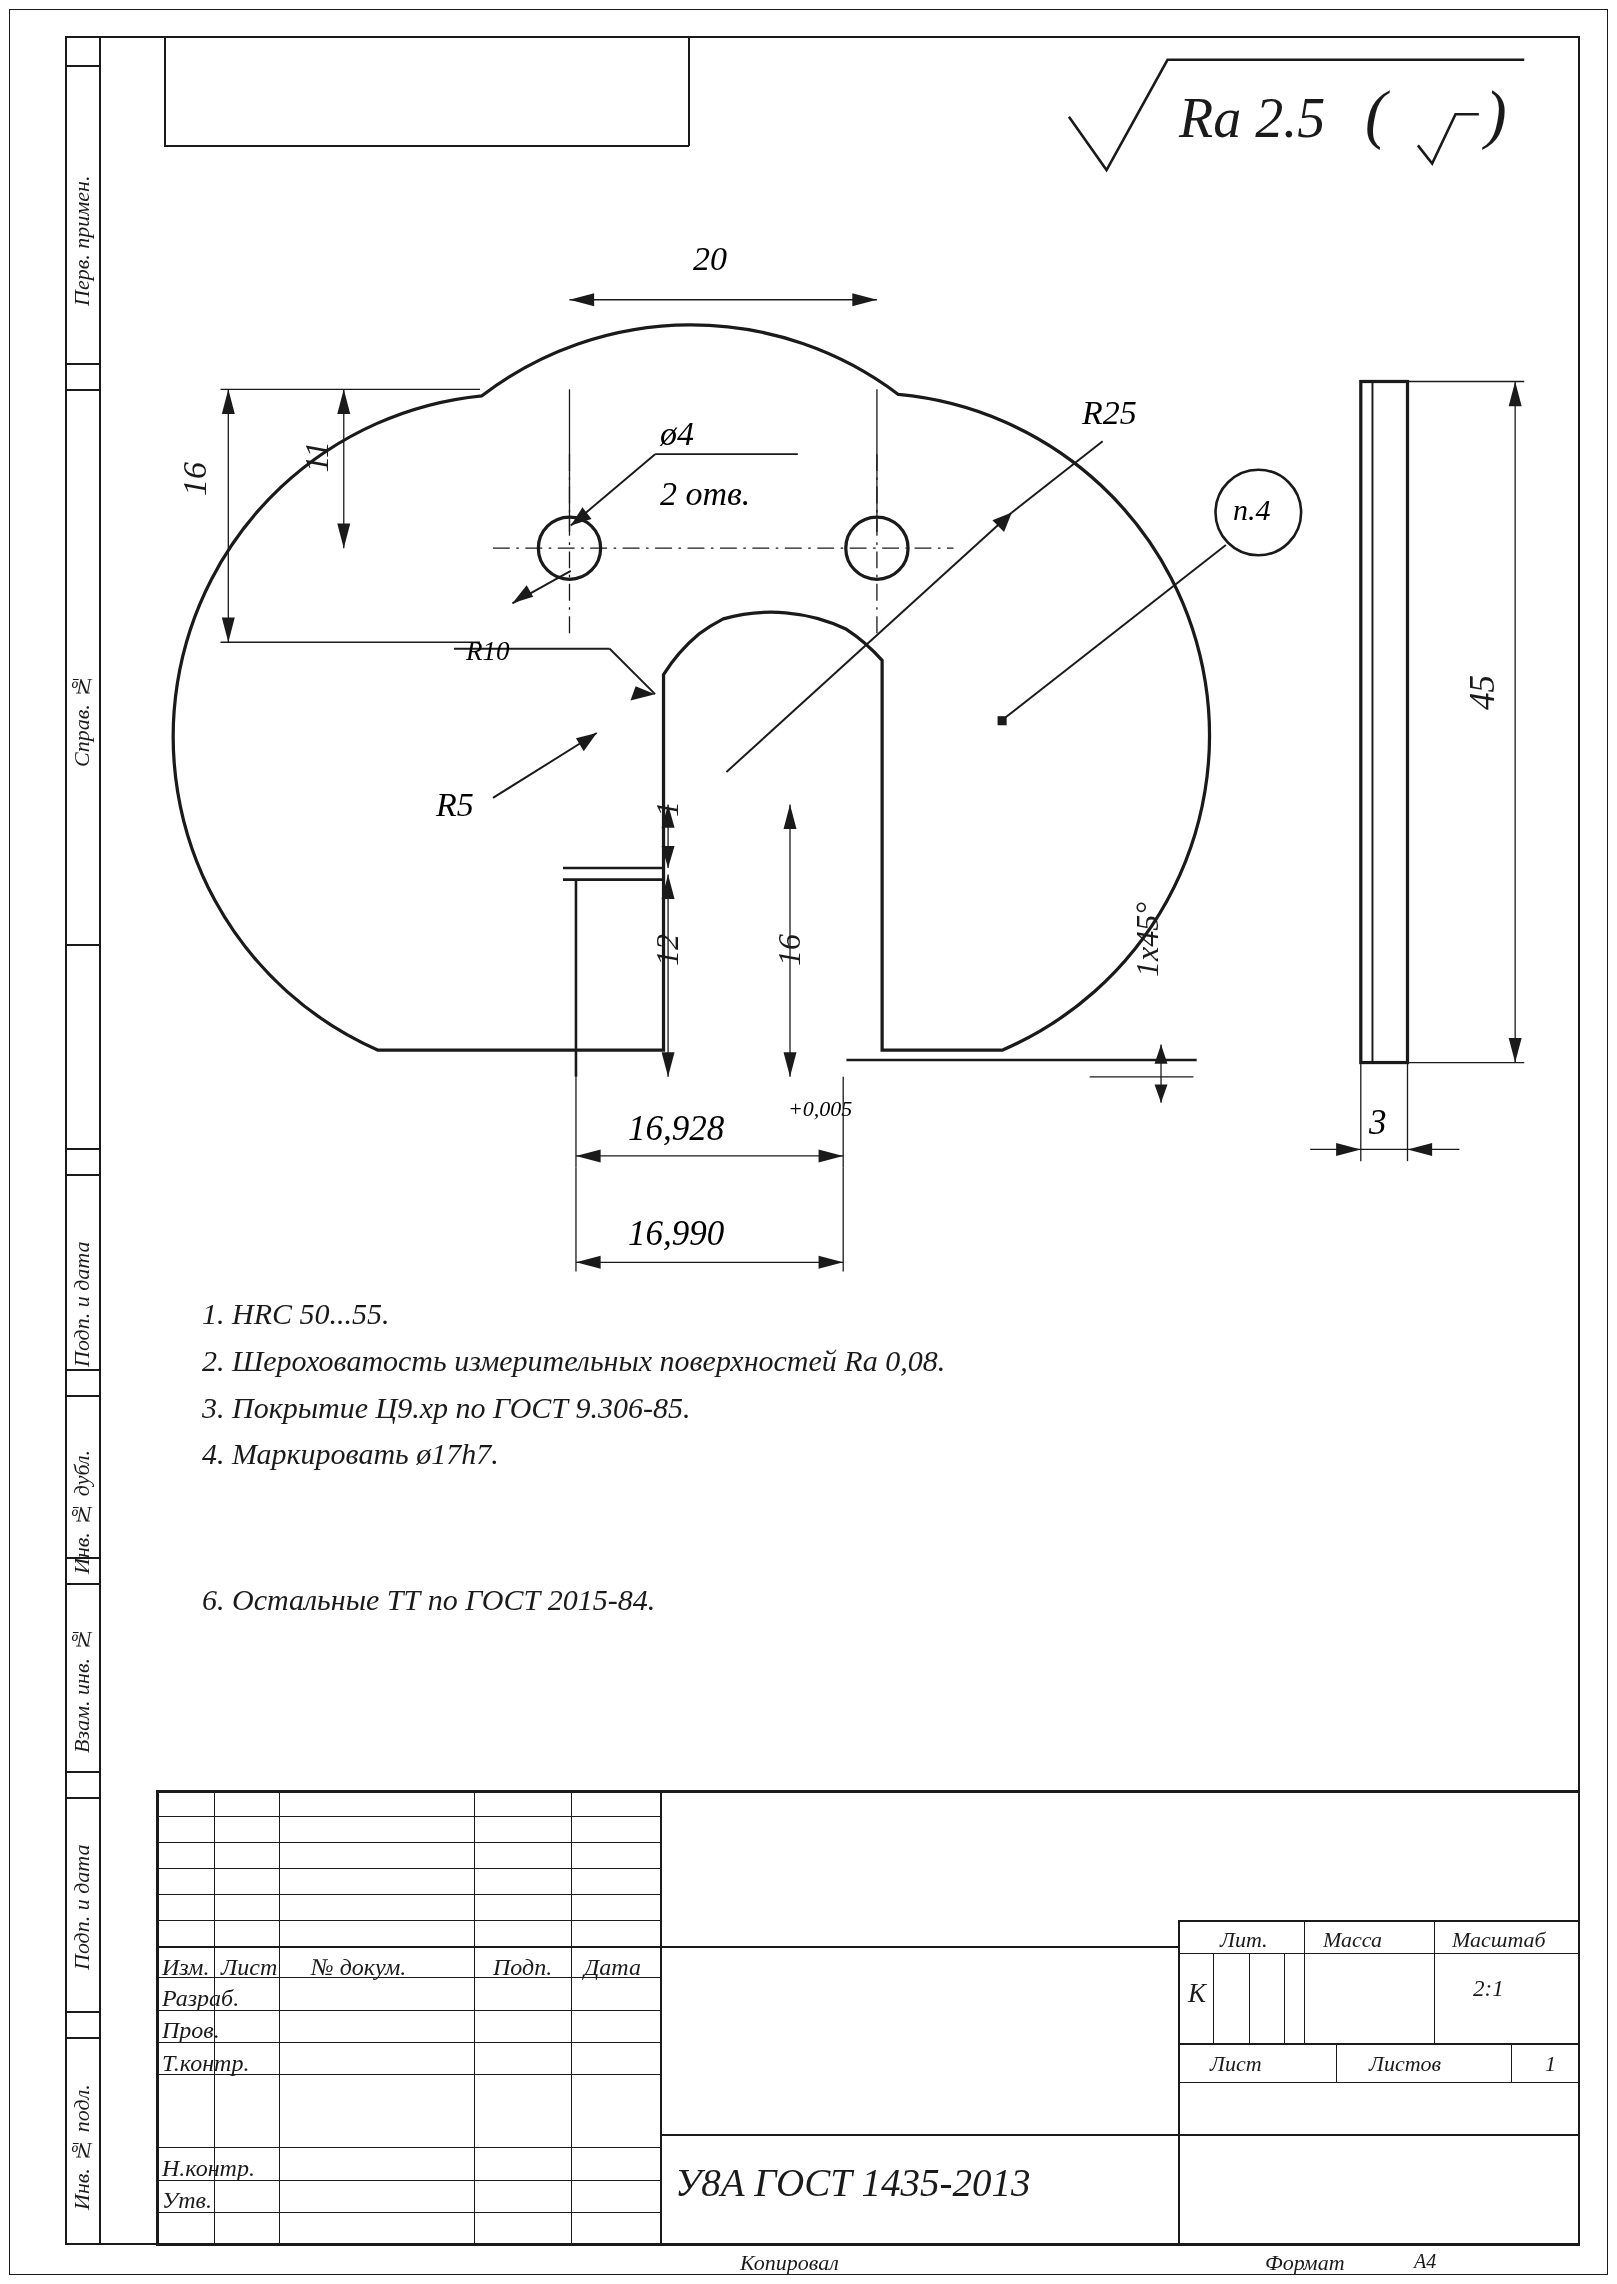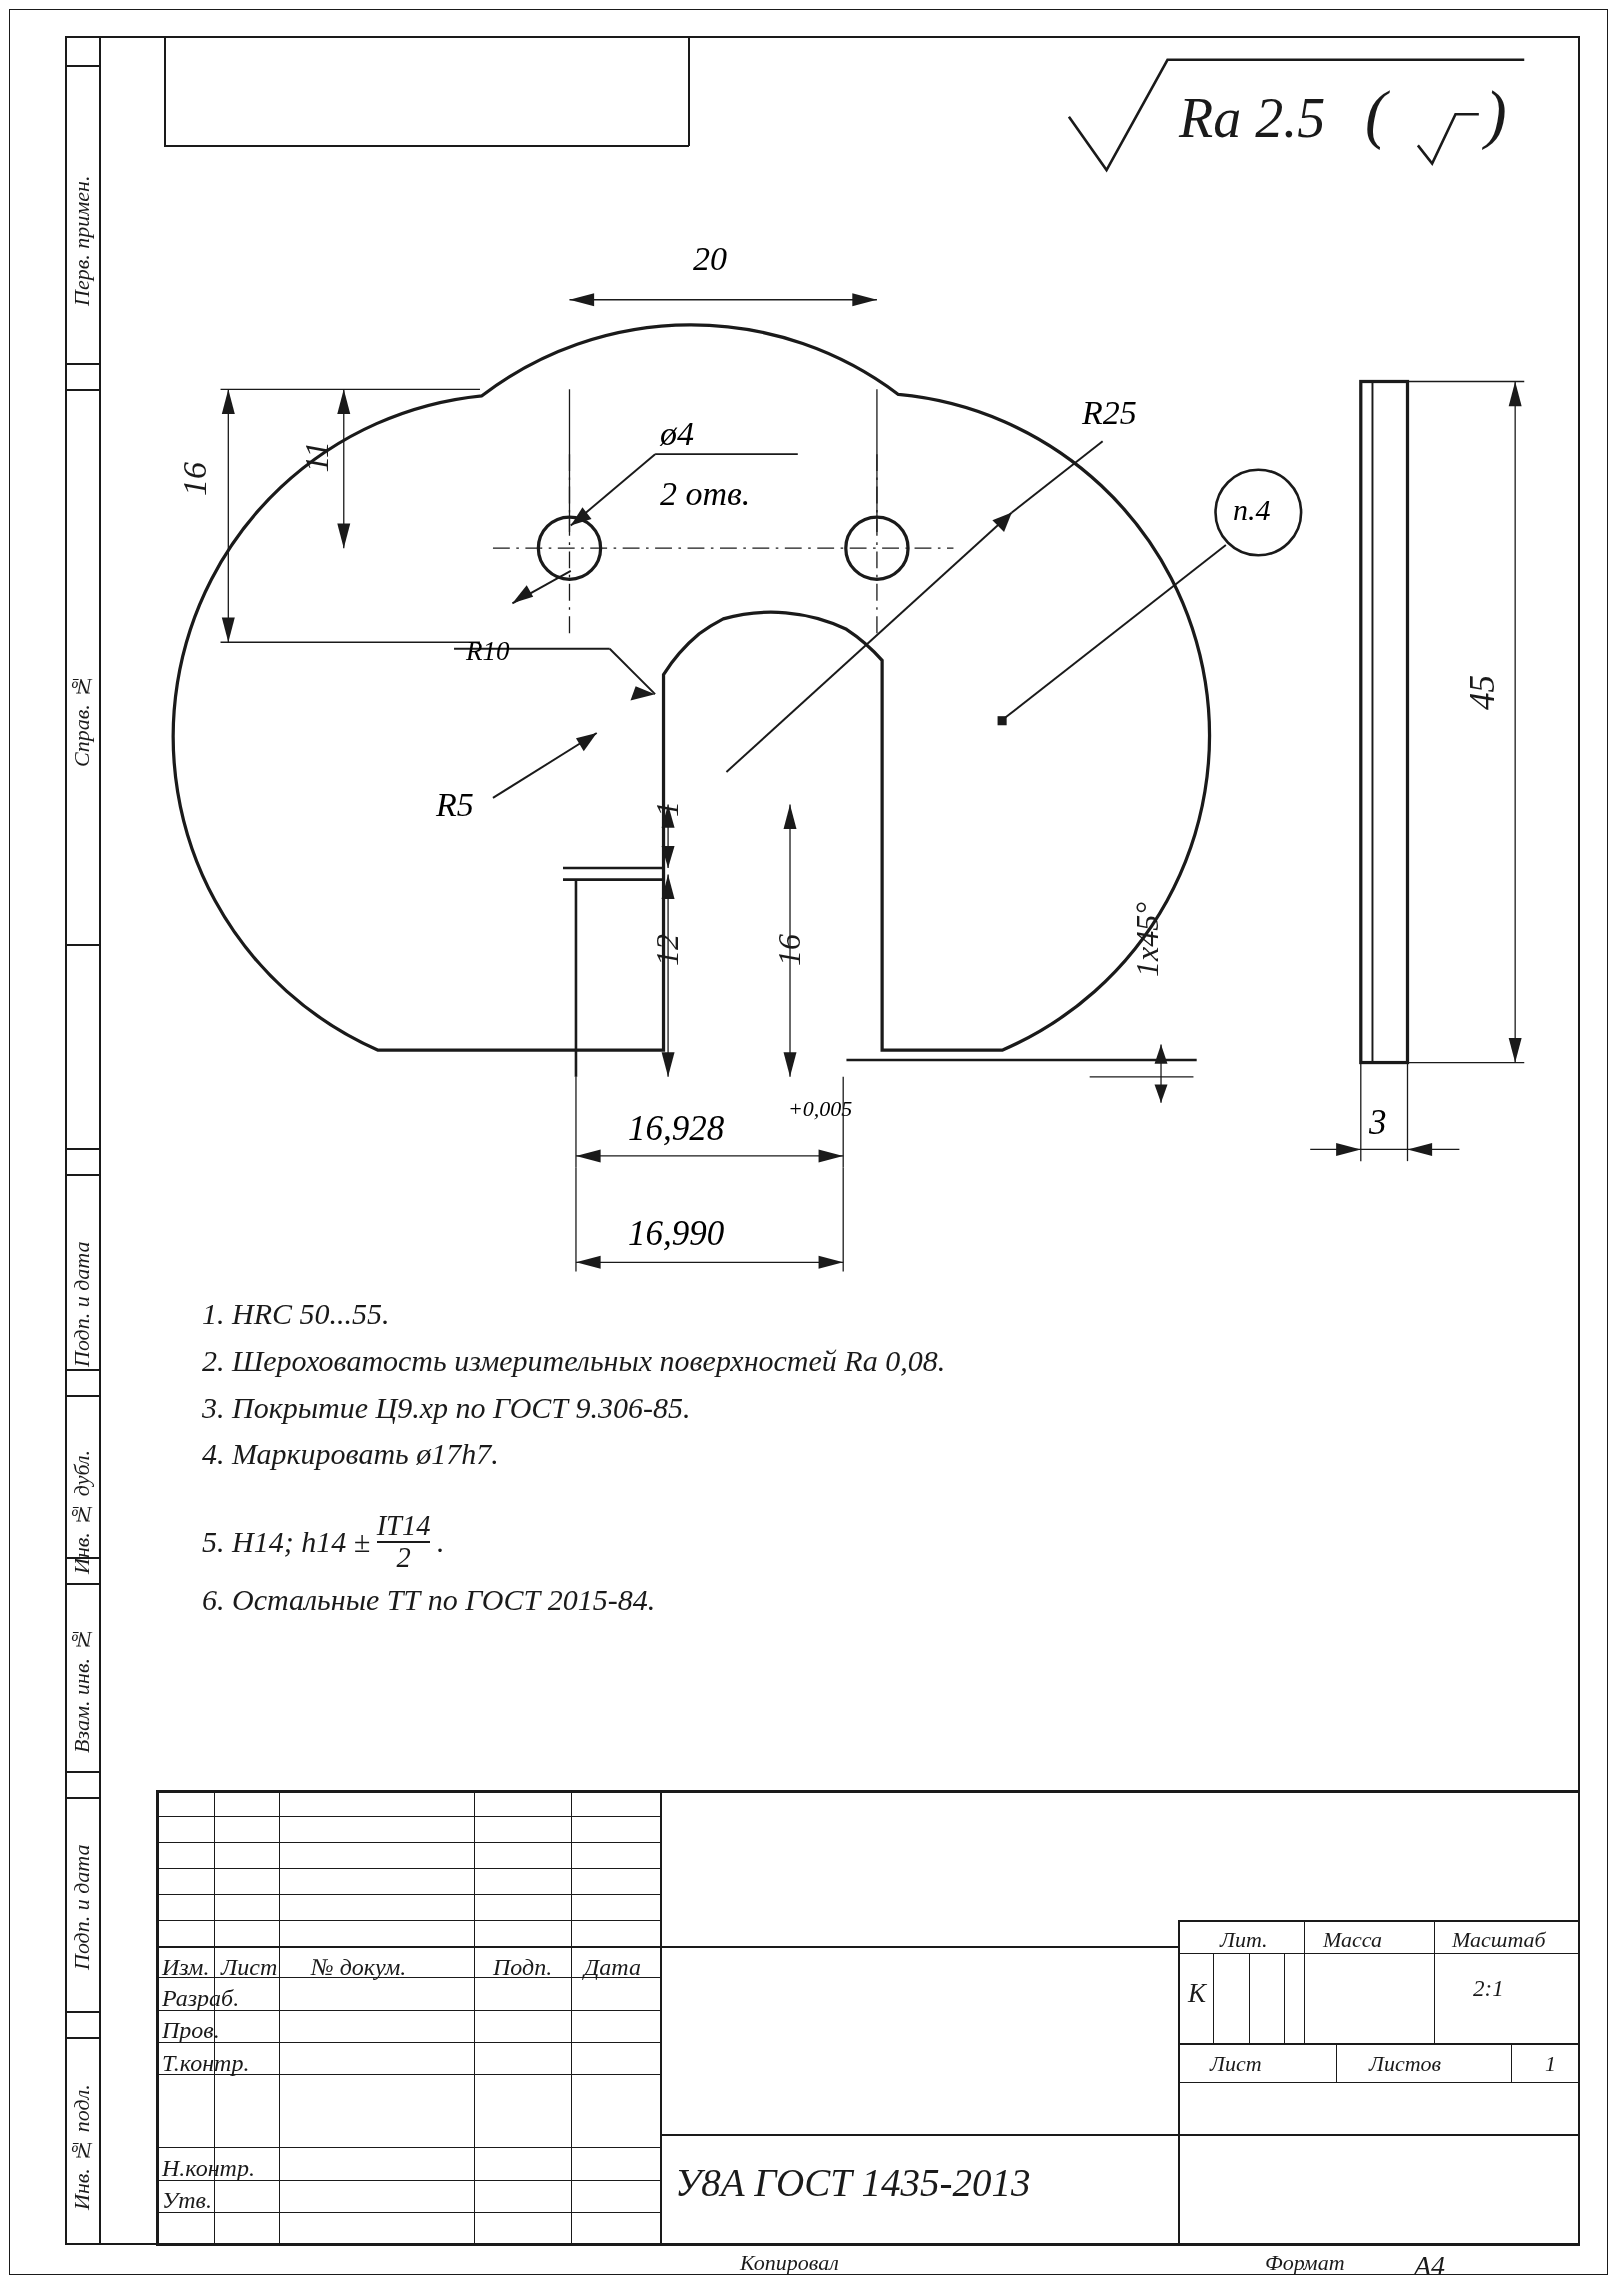--- a/index.html
+++ b/index.html
@@ -216,29 +216,20 @@
   <div class="dim" style="left:788px;top:1096px;font-size:22px;">+0,005</div>
   <div class="dim" style="left:628px;top:1214px;font-size:35px;">16,990</div>
   <div class="dimv" style="left:1463px;top:675px;font-size:35px;">45</div>
   <div class="dim" style="left:1369px;top:1103px;font-size:35px;">3</div>
 
   <div class="note" style="left:202px;top:1297px;">1.  HRC 50...55.</div>
   <div class="note" style="left:202px;top:1344px;">2.  Шероховатость измерительных поверхностей Ra 0,08.</div>
   <div class="note" style="left:202px;top:1391px;">3.  Покрытие Ц9.хр по ГОСТ 9.306-85.</div>
   <div class="note" style="left:202px;top:1437px;">4.  Маркировать ø17h7.</div>
 
-  <div class="abs" style="left:202px;top:1511px;display:flex;align-items:center;font-size:30px;font-style:italic;color:#1a1a1a;">
-    <span>5.  H14; h14 ±</span>
-    <span class="abs" style="position:relative;display:inline-flex;flex-direction:column;align-items:center;margin:0 6.5px;">
-      <span style="font-size:28.5px;line-height:1.05;">IT14</span>
-      <span style="display:block;width:100%;height:1.9px;background:#1a1a1a;"></span>
-      <span style="font-size:28.5px;line-height:1.05;">2</span>
-    </span>
-    <span>.</span>
-  </div>
 
   <div class="note" style="left:202px;top:1583px;">6.  Остальные ТТ по ГОСТ 2015-84.</div>
 
   <div class="ln" style="left:156px;top:1790px;width:1424px;height:2.6px;"></div>
   <div class="ln" style="left:156px;top:1790px;width:2.6px;height:455px;"></div>
 
   <div class="ln" style="left:156px;top:1816px;width:506px;height:1.3px;"></div>
   <div class="ln" style="left:156px;top:1842px;width:506px;height:1.3px;"></div>
   <div class="ln" style="left:156px;top:1868px;width:506px;height:1.3px;"></div>
   <div class="ln" style="left:156px;top:1894px;width:506px;height:1.3px;"></div>
@@ -297,16 +288,16 @@
   <div class="tb-txt" style="left:1452px;top:1927px;font-size:22px;">Масштаб</div>
   <div class="tb-txt" style="left:1188px;top:1978px;font-size:27px;">К</div>
   <div class="tb-txt" style="left:1323px;top:1978px;font-size:27px;"></div>
   <div class="tb-txt" style="left:1473px;top:1976px;font-size:23px;">2:1</div>
   <div class="tb-txt" style="left:1210px;top:2051px;font-size:22px;">Лист</div>
   <div class="tb-txt" style="left:1369px;top:2051px;font-size:22px;">Листов</div>
   <div class="tb-txt" style="left:1545px;top:2051px;font-size:22px;">1</div>
 
   <div class="tb-txt" style="left:740px;top:2250px;font-size:22px;">Копировал</div>
   <div class="tb-txt" style="left:1265px;top:2250px;font-size:22px;">Формат</div>
-  <div class="tb-txt" style="left:1414px;top:2250px;font-size:28px;">А4</div>
+  <div class="tb-txt" style="left:1414px;top:2250px;font-size:20px;">А4</div>
 
 </div>
 
 
 </body></html>

